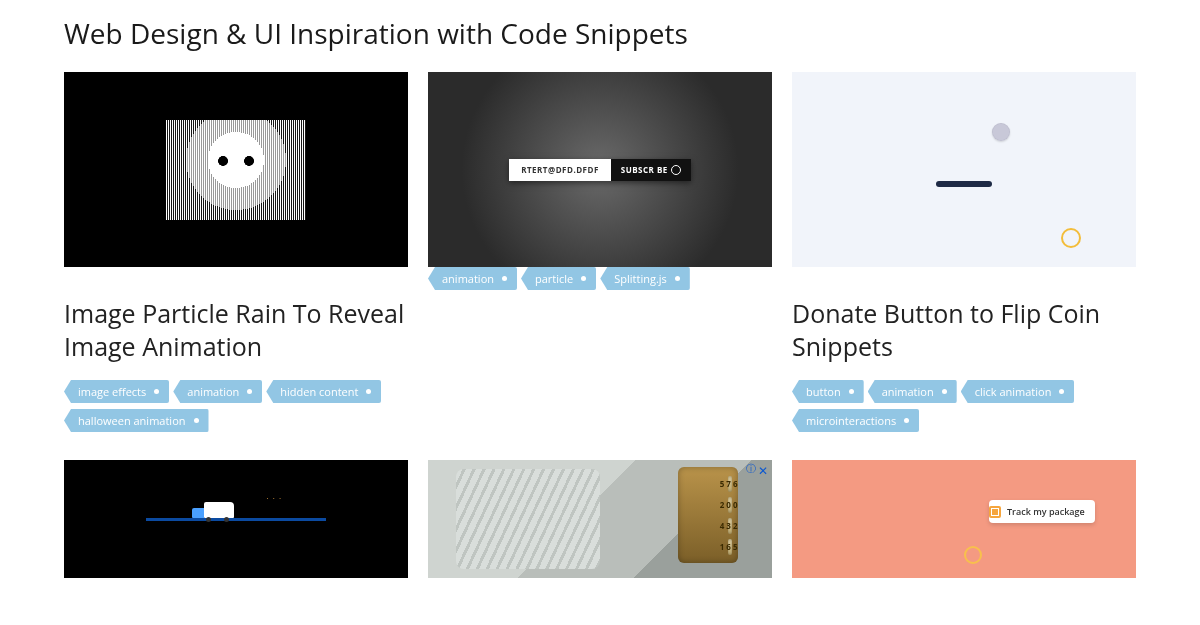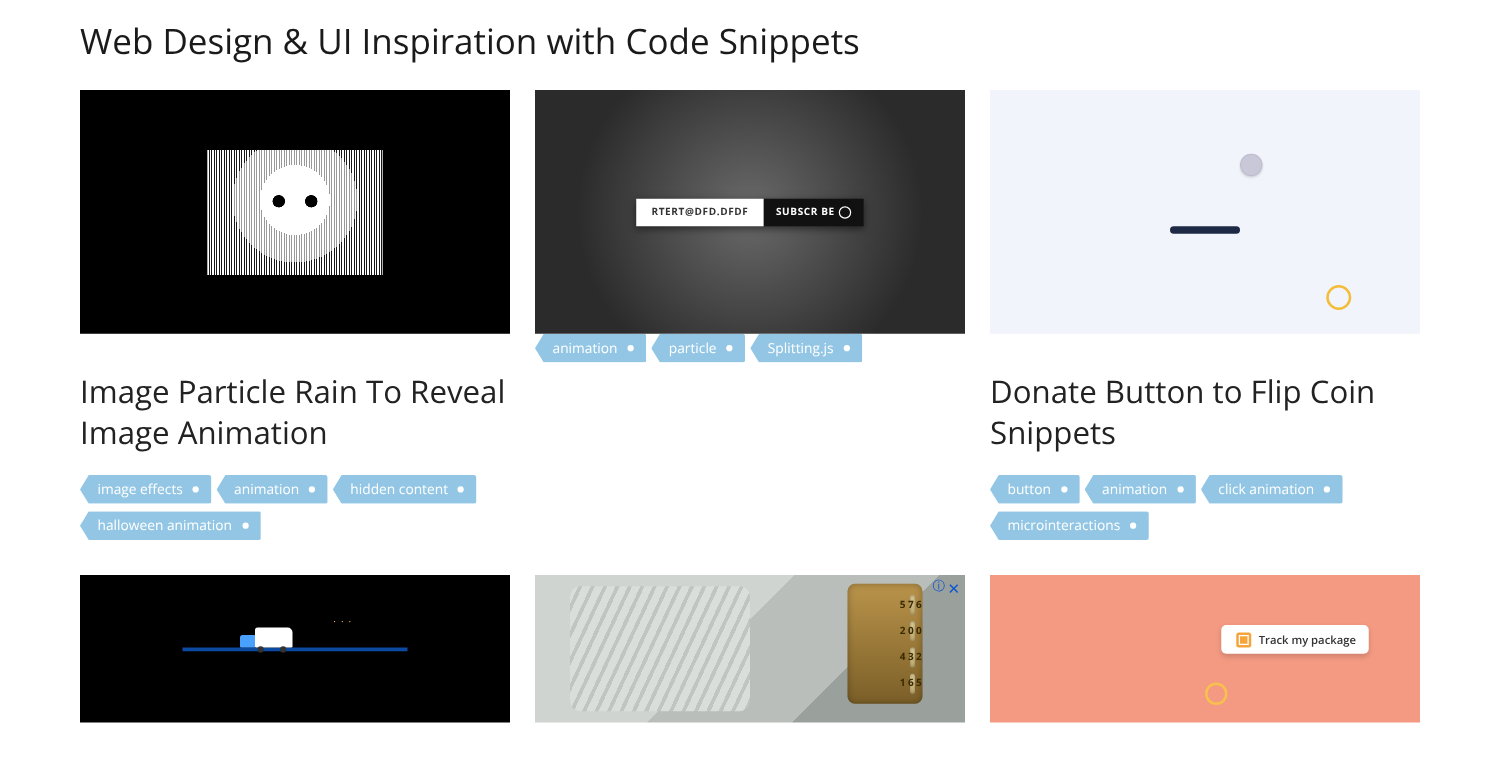--- a/index.html
+++ b/index.html
@@ -140,21 +140,21 @@
     box-shadow: inset 0 0 3px rgba(0,0,0,.4);
     margin-left: 44px;
   }
   .thumb.t5 .adx { position:absolute; top:2px; right:4px; font-size:10px; color:#0b57d0; display:flex; align-items:center; gap:2px;}
   .thumb.t5 .adx .x{ color:#0b57d0; font-weight:400; font-size:12px; }
   .thumb.t5 .adx .i{ color:#0b57d0; position:relative; top:-2px; }
 
   .thumb.t6 { background:#f49a82; }
   .thumb.t6 .pill{
     position:absolute; right:12%; top:34%;
-    background:#fff; border-radius:4px; padding:5px 10px 5px 12px;
+    background:#fff; border-radius:4px; padding:5px 10px 5px 0;
     font-size:9px; color:#333; font-weight:600;
     display:flex; align-items:center; gap:6px;
     box-shadow:0 2px 4px rgba(0,0,0,.15);
   }
   .thumb.t6 .pill .pkicon{
     width:12px;height:12px;background:#f6a53c;border-radius:2px;position:relative;
   }
   .thumb.t6 .pill .pkicon::before{content:"";position:absolute;inset:2px;border:1px solid #fff;}
   .thumb.t6 .cursor6{
     position:absolute; left:50%; bottom:12%;

